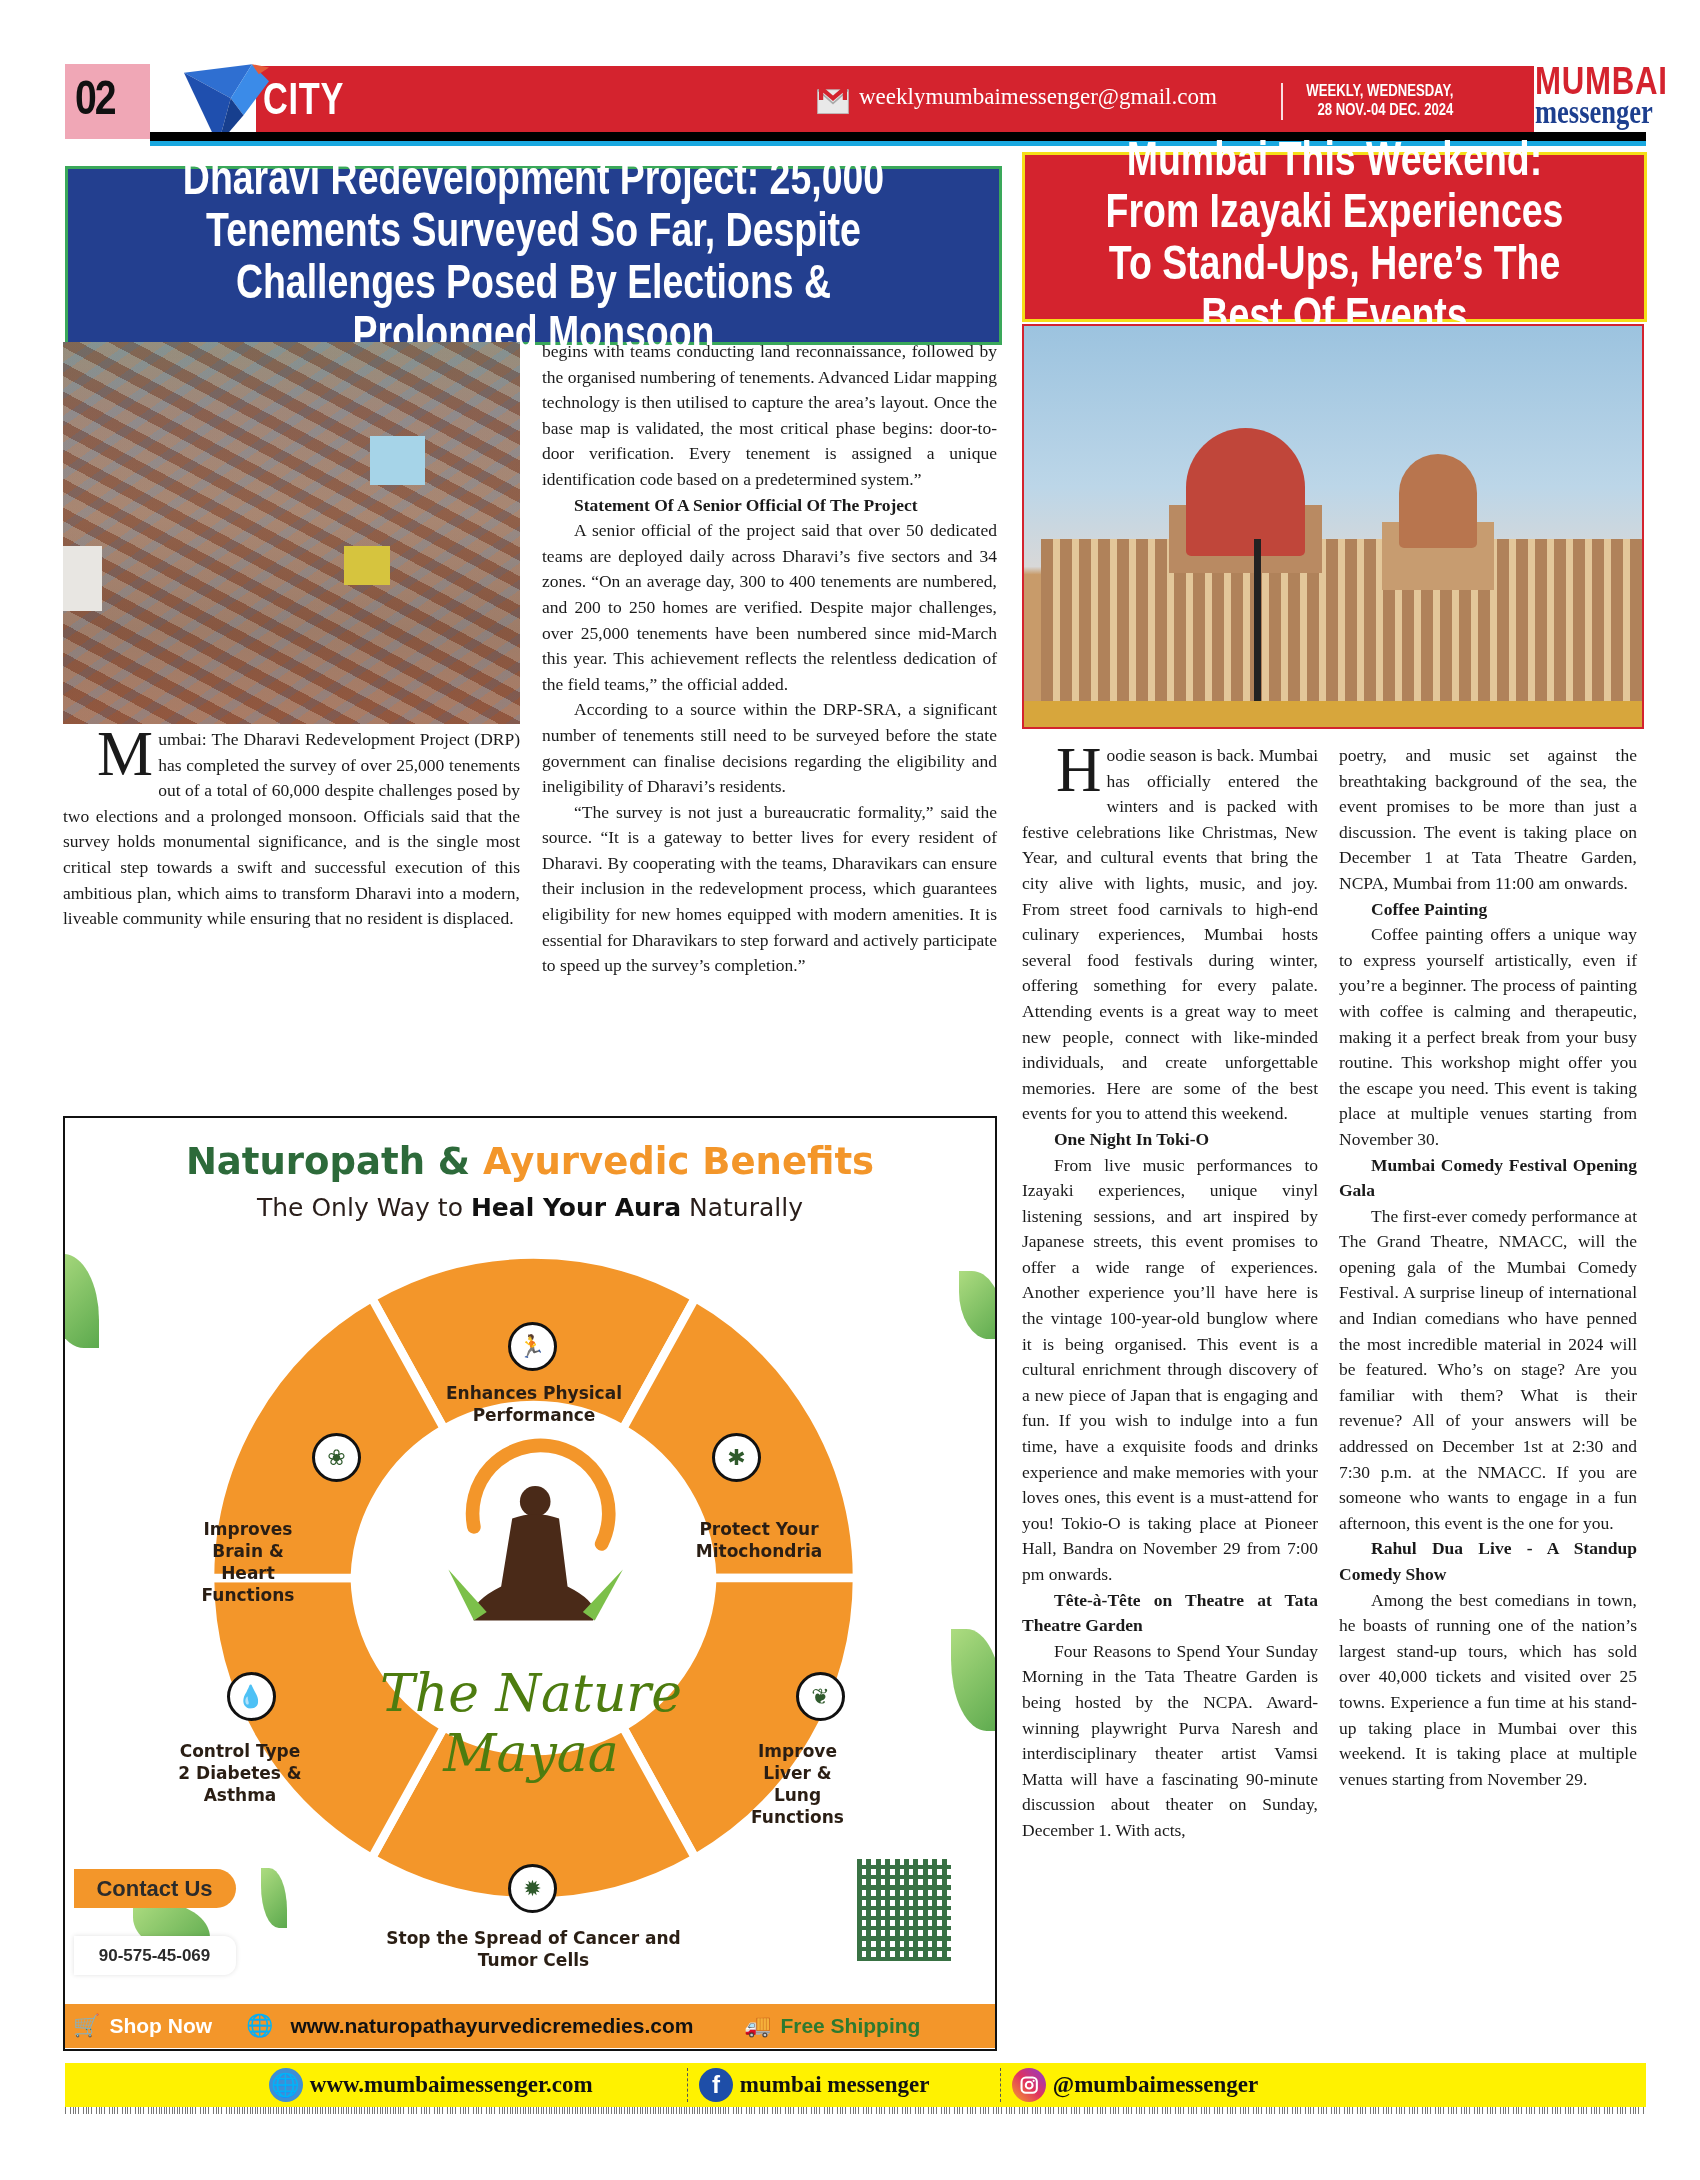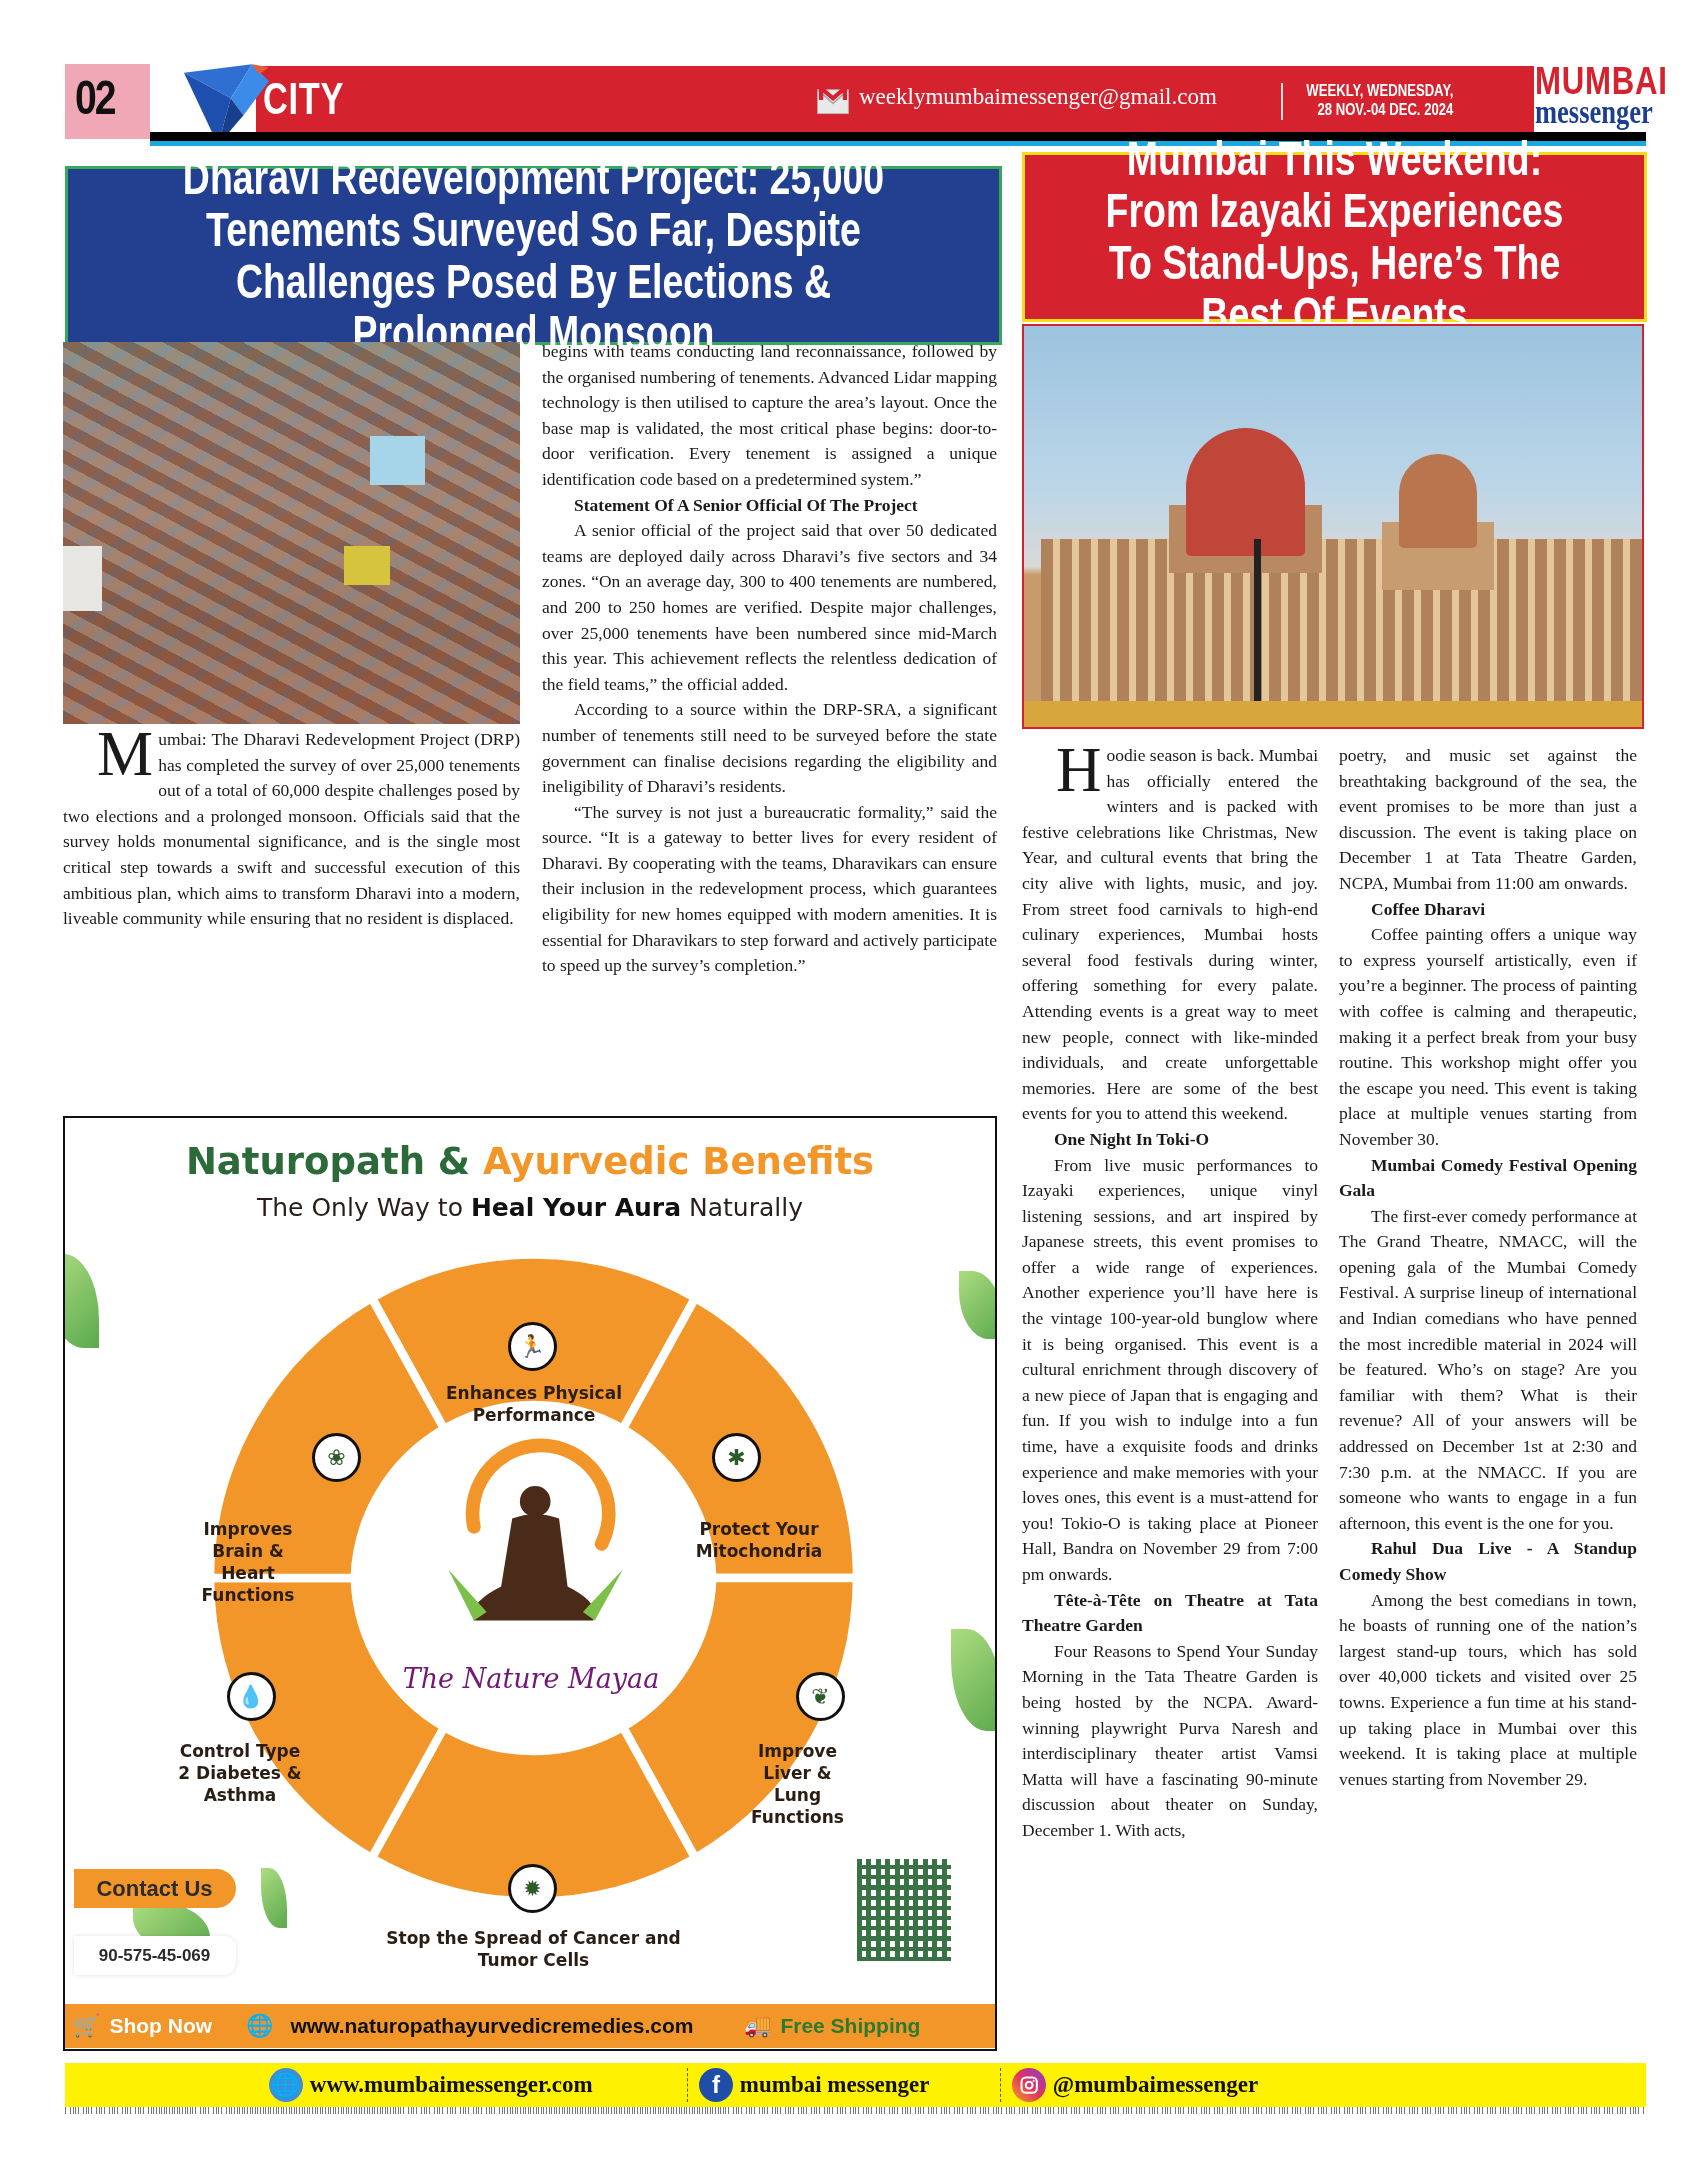--- a/index.html
+++ b/index.html
@@ -65,21 +65,21 @@
   .ad { position: absolute; left: 63px; top: 1116px; width: 934px; height: 935px; border: 2.6px solid #111; background: #fff; overflow: hidden; }
   .leaf { position: absolute; background: linear-gradient(135deg, #9fd66a, #3f9a2e); border-radius: 0 70% 0 70%; opacity: .85; }
   .ad-title { position: absolute; left: 0; top: 22px; width: 100%; text-align: center; font-family: "DejaVu Sans", sans-serif; font-weight: 700; font-size: 37px; }
   .ad-title .green { color: #2d6a3a; margin-top: 10px; }
   .ad-title .orange { color: #f3962a; }
   .ad-subtitle { position: absolute; left: 0; top: 75px; width: 100%; text-align: center; font-family: "DejaVu Sans", sans-serif; font-size: 25px; color: #2a1e1a; }
   .ad-subtitle b { font-weight: 700; color: #111; }
   .wheel { position: absolute; left: 85px; top: 128px; width: 767px; height: 664px; }
   .seg-label { position: absolute; font-family: "DejaVu Sans", sans-serif; font-weight: 700; font-size: 17px; line-height: 22px; color: #2a1e14; text-align: center; }
   .seg-icon { position: absolute; width: 49px; height: 49px; border-radius: 50%; background: #fff; border: 3.4px solid #111; display: flex; align-items: center; justify-content: center; color: #2f5a2c; font-size: 22px; }
-  .brand-name { position: absolute; left: 266px; top: 545px; width: 400px; text-align: center; font-family: "DejaVu Serif", serif; font-size: 27px; color: #701a75; font-style: italic; }
+  .brand-name { position: absolute; left: 266px; top: 545px; width: 400px; text-align: center; font-family: "DejaVu Serif", serif; font-size: 52px; color: #4d7c0f; font-style: italic; }
   .contact-btn { position: absolute; left: 8.5px; top: 751px; width: 162px; height: 39px; border-radius: 0 20.4px 20.4px 0; background: #f3962a; display: flex; align-items: center; justify-content: center; font-family: "Liberation Sans", sans-serif; font-weight: 700; font-size: 22px; color: #2b2b2b; }
   .phone { position: absolute; left: 8.5px; top: 818px; width: 162px; height: 39px; background: #fff; border-radius: 0 12px 12px 0; box-shadow: 0 0 5.1px rgba(0,0,0,.12); display: flex; align-items: center; justify-content: center; font-family: "Liberation Sans", sans-serif; font-weight: 700; font-size: 17px; color: #2b2b2b; }
   .qr { position: absolute; left: 792px; top: 741px; width: 94px; height: 102px;
     background:
       repeating-linear-gradient(90deg, #2f6b3b 0 5.1px, transparent 5.1px 9.4px),
       repeating-linear-gradient(0deg, #2f6b3b 0 4.3px, transparent 4.3px 10.2px), #fff; opacity: .95; }
   .ad-footer { position: absolute; left: 0; top: 886px; width: 100%; height: 44px; background: #f3962a; display: flex; align-items: center; font-family: "Liberation Sans", sans-serif; font-weight: 700; font-size: 21px; }
   .ad-footer .shop { color: #fff; margin-left: 8.5px; display: flex; align-items: center; gap: 8.5px; }
   .ad-footer .globe { margin-left: 34px; font-size: 22px; color: #111; }
   .ad-footer .url { color: #111; margin-left: 17px; }
@@ -160,21 +160,21 @@
 
 <div class="col col-c">
   <p class="noindent"><span class="dropcap">H</span><span>oodie season is back. Mumbai has officially entered the winters and is packed with festive celebrations like Christmas, New Year, and cultural events that bring the city alive with lights, music, and joy. From street food carnivals to high-end culinary experiences, Mumbai hosts several food festivals during winter, offering something for every palate. Attending events is a great way to meet new people, connect with like-minded individuals, and create unforgettable memories. Here are some of the best events for you to attend this weekend.</span></p>
   <p class="subhead">One Night In Toki-O</p>
   <p>From live music performances to Izayaki experiences, unique vinyl listening sessions, and art inspired by Japanese streets, this event promises to offer a wide range of experiences. Another experience you’ll have here is the vintage 100-year-old bunglow where it is being organised. This event is a cultural enrichment through discovery of a new piece of Japan that is engaging and fun. If you wish to indulge into a fun time, have a exquisite foods and drinks experience and make memories with your loves ones, this event is a must-attend for you! Tokio-O is taking place at Pioneer Hall, Bandra on November 29 from 7:00 pm onwards.</p>
   <p class="subhead">Tête-à-Tête on Theatre at Tata Theatre Garden</p>
   <p>Four Reasons to Spend Your Sunday Morning in the Tata Theatre Garden is being hosted by the NCPA. Award-winning playwright Purva Naresh and interdisciplinary theater artist Vamsi Matta will have a fascinating 90-minute discussion about theater on Sunday, December 1. With acts,</p>
 </div>
 <div class="col col-d">
   <p class="noindent">poetry, and music set against the breathtaking background of the sea, the event promises to be more than just a discussion. The event is taking place on December 1 at Tata Theatre Garden, NCPA, Mumbai from 11:00 am onwards.</p>
-  <p class="subhead">Coffee Dharavi</p>
+  <p class="subhead">Coffee Painting</p>
   <p>Coffee painting offers a unique way to express yourself artistically, even if you’re a beginner. The process of painting with coffee is calming and therapeutic, making it a perfect break from your busy routine. This workshop might offer you the escape you need. This event is taking place at multiple venues starting from November 30.</p>
   <p class="subhead" style="text-indent:32px">Mumbai Comedy Festival Opening Gala</p>
   <p>The first-ever comedy performance at The Grand Theatre, NMACC, will the opening gala of the Mumbai Comedy Festival. A surprise lineup of international and Indian comedians who have penned the most incredible material in 2024 will be featured. Who’s on stage? Are you familiar with them? What is their revenue? All of your answers will be addressed on December 1st at 2:30 and 7:30 p.m. at the NMACC. If you are someone who wants to engage in a fun afternoon, this event is the one for you.</p>
   <p class="subhead">Rahul Dua Live - A Standup Comedy Show</p>
   <p>Among the best comedians in town, he boasts of running one of the nation’s largest stand-up tours, which has sold over 40,000 tickets and visited over 25 towns. Experience a fun time at his stand-up taking place in Mumbai over this weekend. It is taking place at multiple venues starting from November 29.</p>
 </div>
 
 <div class="ad">
   <div class="leaf" style="left:-17px;top:136px;width:51px;height:94px;"></div>
   <div class="leaf" style="left:894px;top:153px;width:43px;height:68px;"></div>

